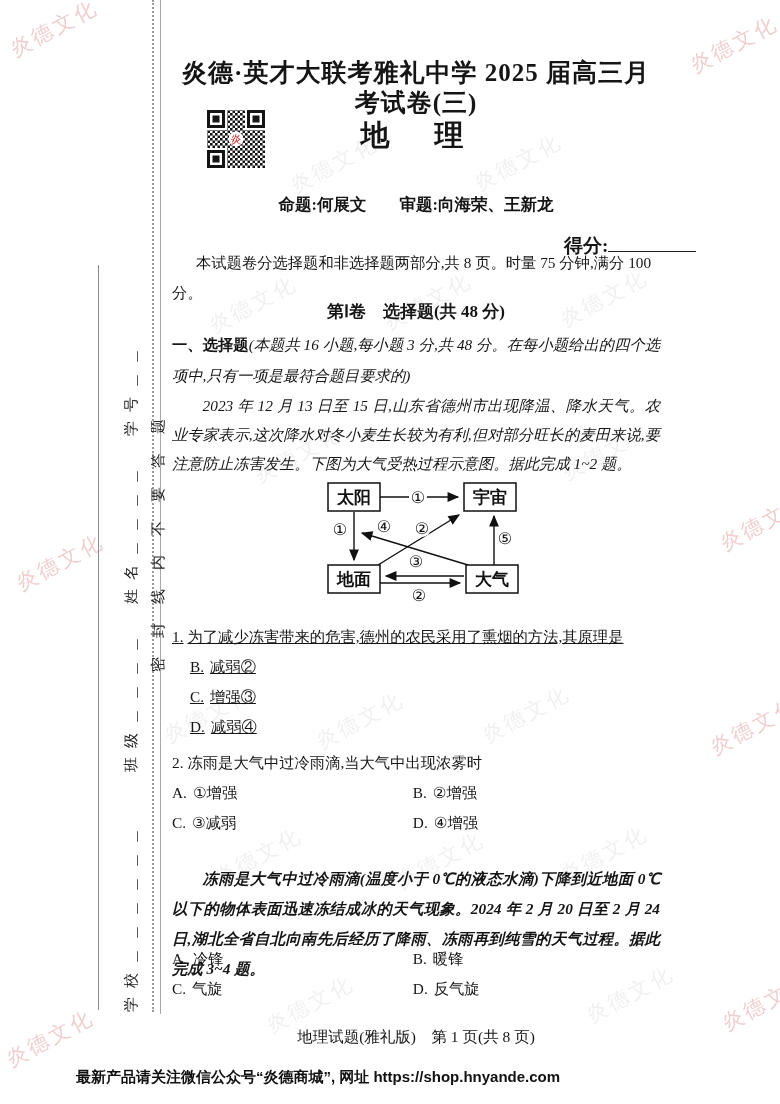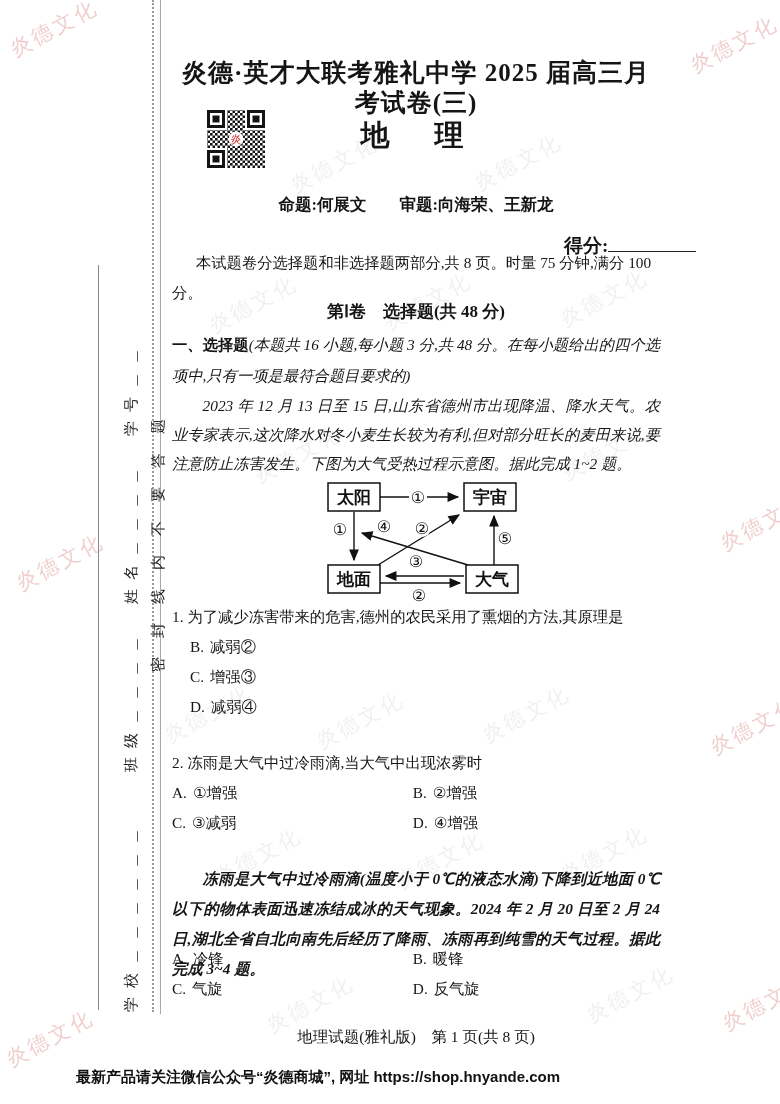--- a/index.html
+++ b/index.html
@@ -28,21 +28,21 @@
   .subject{top:120px;font-size:29px;font-weight:bold;letter-spacing:8px;}
   .setters{top:190px;font-size:16.5px;font-weight:bold;}
   .score{top:231px;left:392px;width:200px;font-size:19px;font-weight:bold;}
   .score .fill{display:inline-block;width:88px;border-bottom:1.5px solid #222;height:16px;}
   .intro{top:248px;}
   .sec-title{top:297px;font-size:17px;font-weight:bold;}
   .instruction{top:329px;line-height:31px;}
   .instruction b{font-style:normal;}
   .passage1{top:391px;line-height:29px;text-indent:2em;}
   .fig{position:absolute;left:146px;top:476px;}
-  .q1{top:602px;}
+  .q1{top:622px;text-decoration:underline;}
   .q2{top:748px;}
   .passage2{top:864px;line-height:30px;text-indent:2em;font-weight:bold;}
   .q3{top:944px;}
   .page-footer{top:1022px;font-size:15.5px;}
   .opt{margin-left:18px;}
   .optrow{}
   .col1{display:inline-block;width:237px;}
   .qnum{margin-right:4px;}
   .olabel{margin-right:6px;}
   .qr{position:absolute;left:205px;top:108px;}

